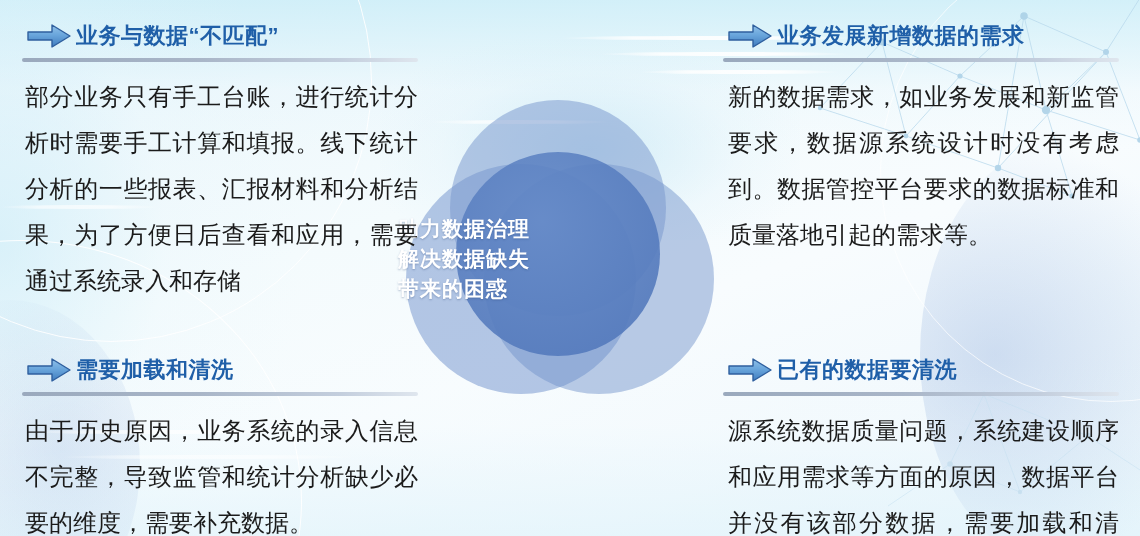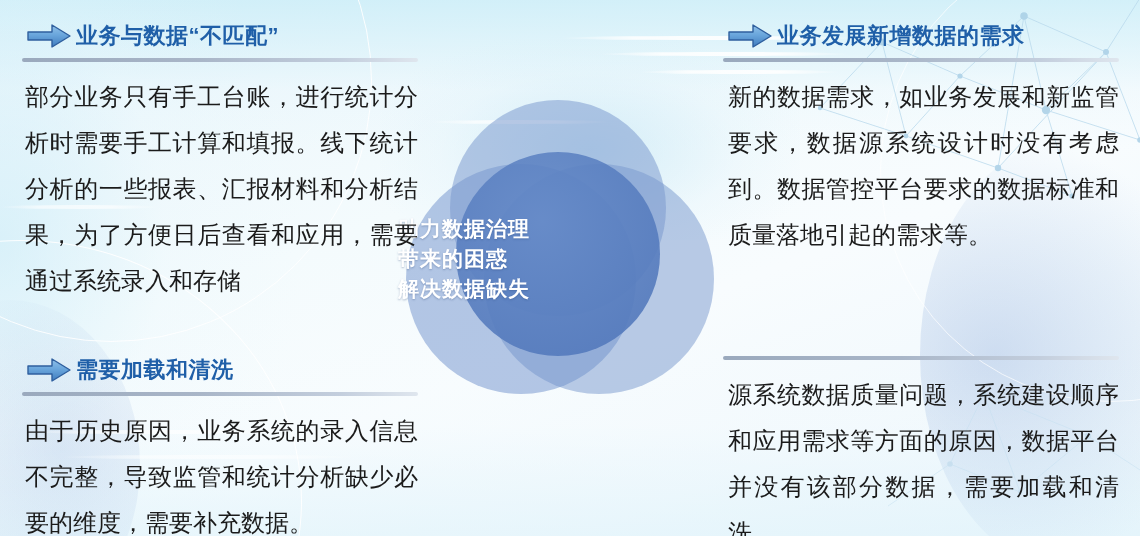--- a/index.html
+++ b/index.html
@@ -218,22 +218,22 @@
     </g>
   </svg>
 
   <div class="venn">
     <div class="c c-left"></div>
     <div class="c c-right"></div>
     <div class="c c-top"></div>
     <div class="c c-core"></div>
     <div class="venn-text">
       <span>助力数据治理</span>
+      <span>解决数据缺失</span>
       <span>带来的困惑</span>
-      <span>解决数据缺失</span>
     </div>
   </div>
 
   <div class="card tl">
     <div class="card-head">
       <svg class="arrow-icon" viewBox="0 0 46 28">
         <defs>
           <linearGradient id="agTL" x1="0" y1="0" x2="0" y2="1">
             <stop offset="0%" stop-color="#8fc0e8"></stop>
             <stop offset="45%" stop-color="#6aa6dc"></stop>
@@ -278,17 +278,30 @@
         </defs>
         <path d="M2,10 L26,10 L26,3 L44,14 L26,25 L26,18 L2,18 Z" fill="url(#agBL)" stroke="#2f5f9e" stroke-width="1.4" stroke-linejoin="round"></path>
       </svg>
       <div class="card-title">需要加载和清洗</div>
     </div>
     <div class="card-rule"></div>
     <div class="card-body">由于历史原因，业务系统的录入信息不完整，导致监管和统计分析缺少必要的维度，需要补充数据。</div>
   </div>
 
   <div class="card br">
+    <div class="card-head">
+      <svg class="arrow-icon" viewBox="0 0 46 28">
+        <defs>
+          <linearGradient id="agBR" x1="0" y1="0" x2="0" y2="1">
+            <stop offset="0%" stop-color="#8fc0e8"></stop>
+            <stop offset="45%" stop-color="#6aa6dc"></stop>
+            <stop offset="100%" stop-color="#3f7cbe"></stop>
+          </linearGradient>
+        </defs>
+        <path d="M2,10 L26,10 L26,3 L44,14 L26,25 L26,18 L2,18 Z" fill="url(#agBR)" stroke="#2f5f9e" stroke-width="1.4" stroke-linejoin="round"></path>
+      </svg>
+      <div class="card-title">已有的数据要清洗</div>
+    </div>
     <div class="card-rule"></div>
     <div class="card-body">源系统数据质量问题，系统建设顺序和应用需求等方面的原因，数据平台并没有该部分数据，需要加载和清洗。</div>
   </div>
 
 </div>
 
 </body></html>

